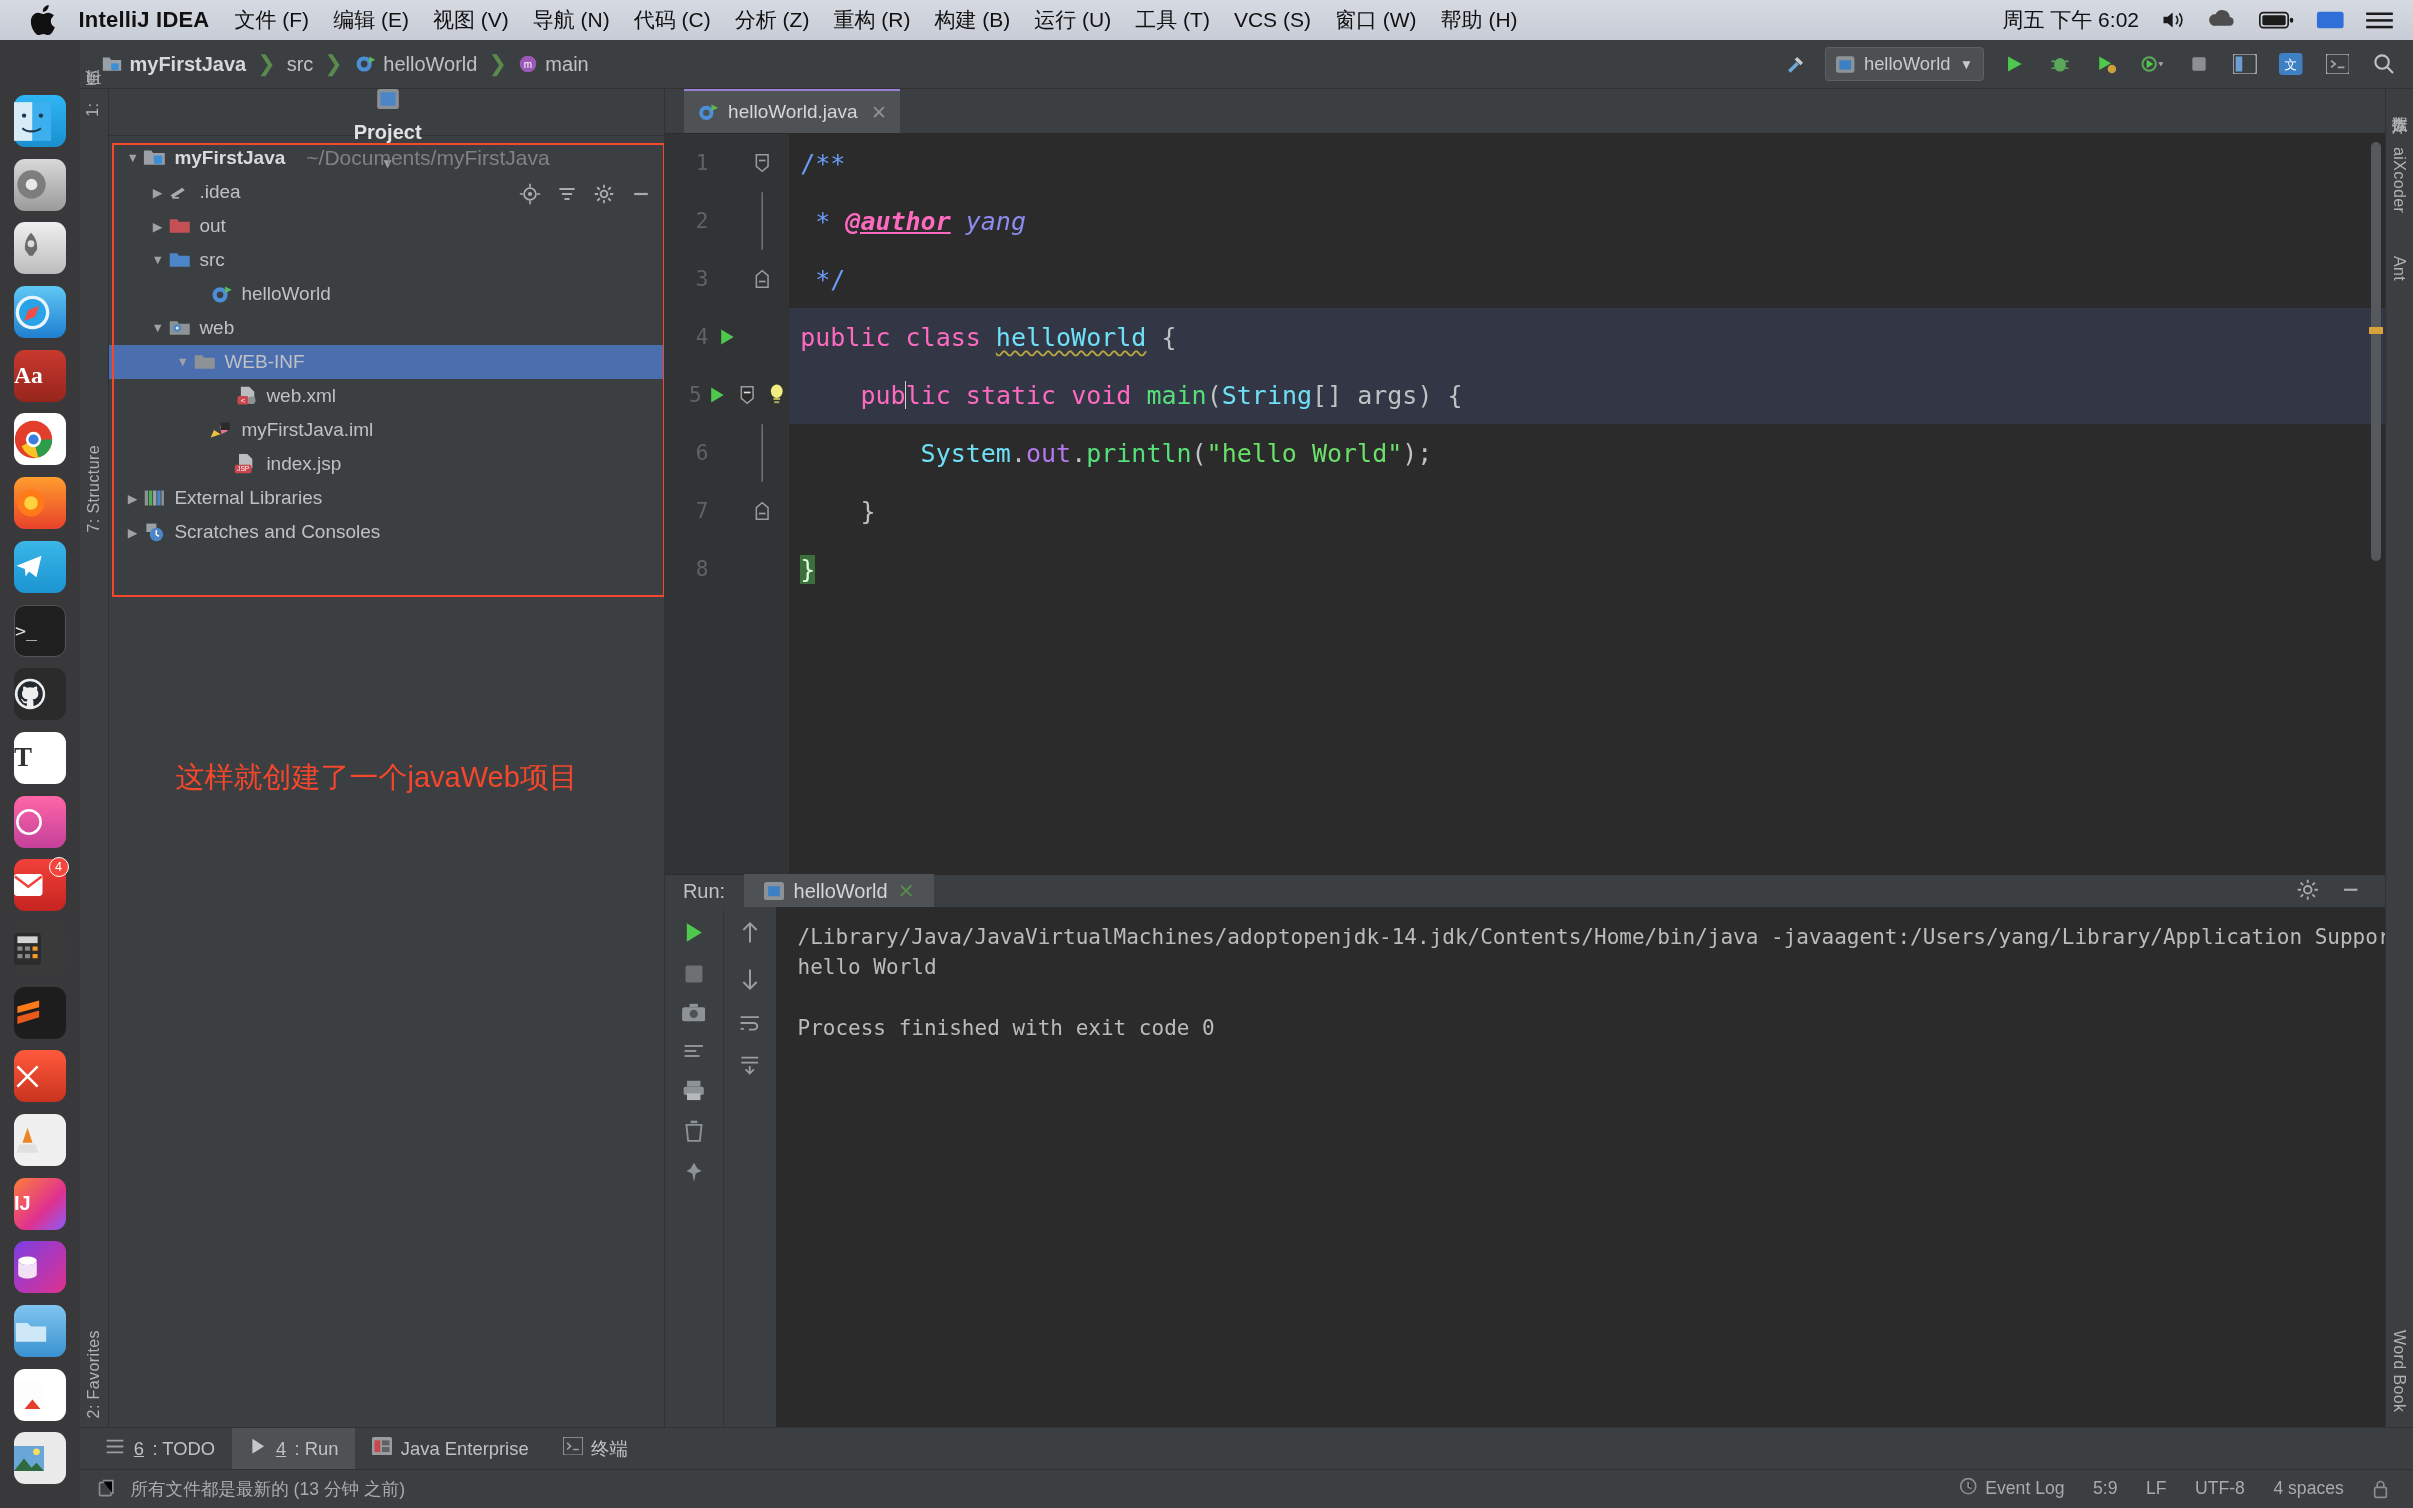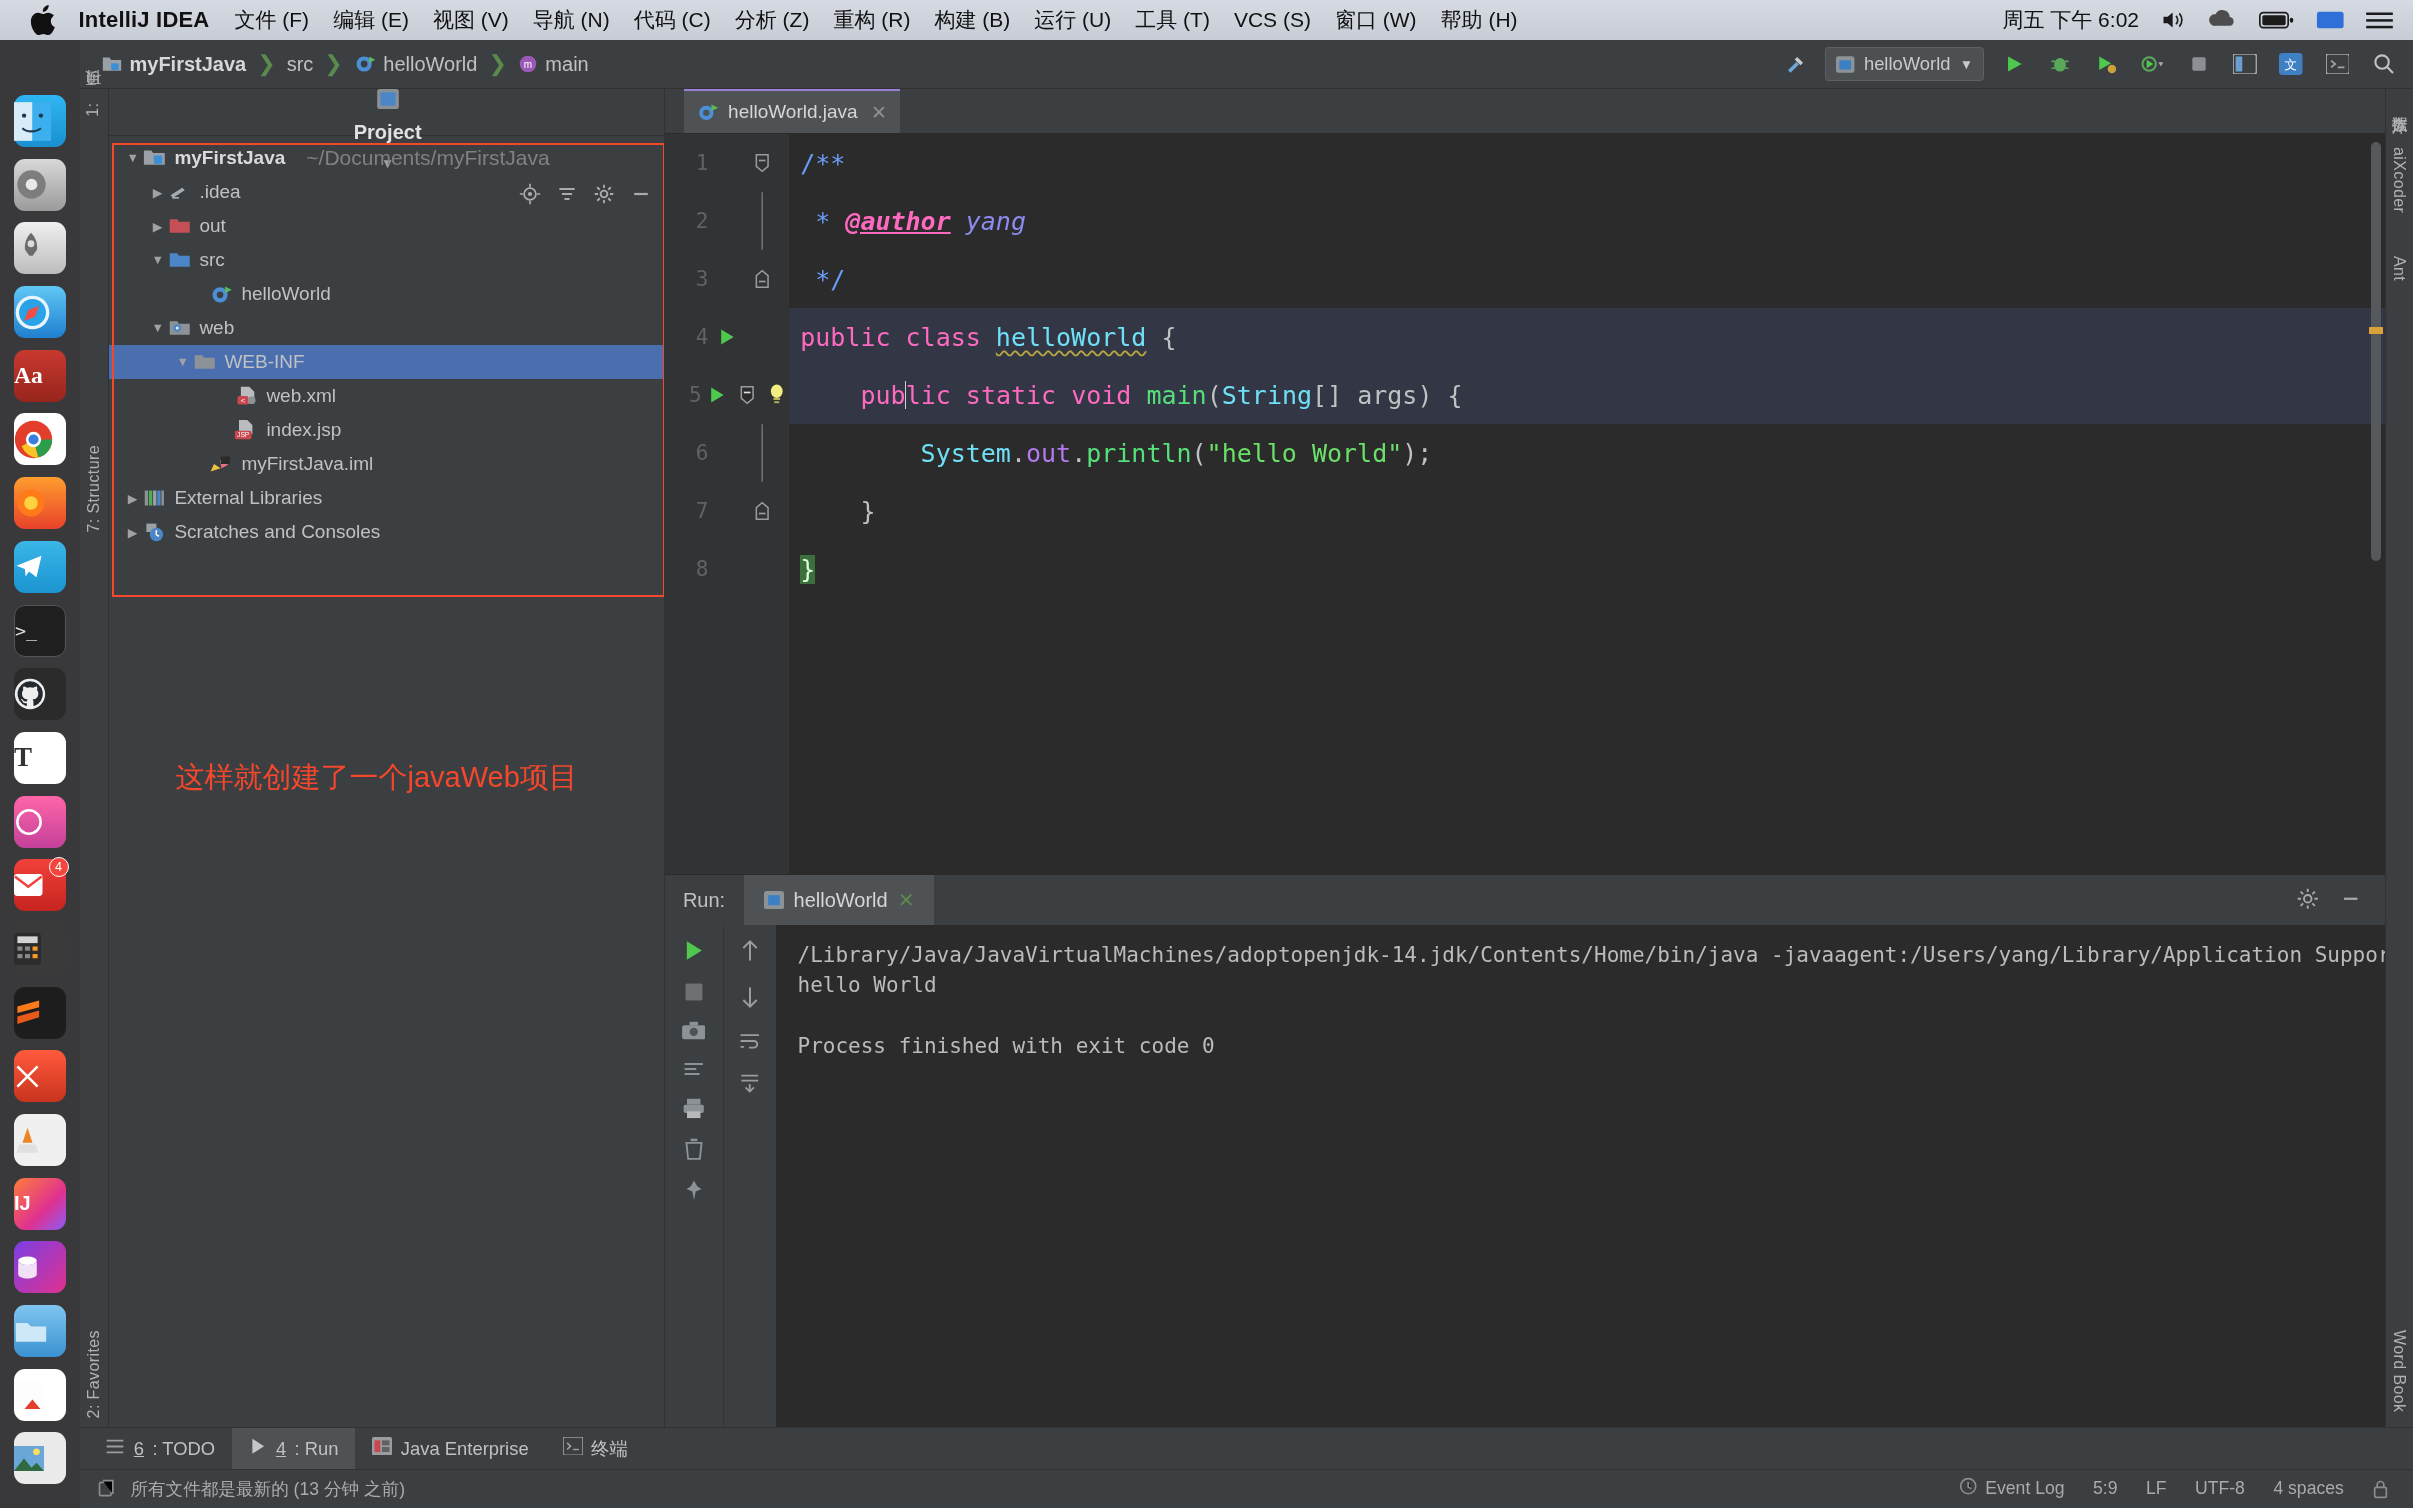--- a/index.html
+++ b/index.html
@@ -138,21 +138,21 @@
   .pl { color: #bfc1c3; }
   .wavy { text-decoration: underline wavy #b5a642; text-decoration-thickness: 1.7px; text-underline-offset: 4.2px;}
   .caret { display:inline-block; width:1.7px; height:28.5px; background:#d0d0d0; vertical-align:-5.9px; margin:0 -0.8px;}
   .scrollbar { position: absolute; right: 3.4px; top: 8.4px; width: 10px; height: 419px;
                background: #55595b; border-radius: 5px; }
   .rmark { position: absolute; right: 1.7px; width: 13.4px; height: 6.7px; background: #d8a13a; }
 
   
   .runpanel { height: 553px; background: #3c3f41; display: flex; flex-direction: column;
               border-top: 0.8px solid #2b2b2b; }
-  .runhead { height: 50px; display: flex; align-items: center; padding-left: 18.4px; gap: 0; }
+  .runhead { height: 32px; display: flex; align-items: center; padding-left: 18.4px; gap: 0; }
   .runhead .rl { color: #bfc1c3; font-size: 20px; margin-right: 18.4px;}
   .runtab { display: flex; align-items: center; gap: 10px; background: #4e5254; height: 50px;
             padding: 0 20px; color: #d4d6d8; font-size: 20px; }
   .runtab .x { color: #5a8a4e; font-size: 20px; }
   .runhead .rr { margin-left: auto; display: flex; gap: 20px; padding-right: 22px; align-items: center;}
   .runbody { flex: 1; display: flex; min-height: 0; }
   .runtools { width: 59px; background: #3c3f41; display: flex; flex-direction: column;
               align-items: center; gap: 15px; padding-top: 13.4px; border-right:0.8px solid #34363a;}
   .runtools2 { width: 52px; background: #3c3f41; display: flex; flex-direction: column;
                align-items: center; gap: 18.4px; padding-top: 13.4px; }
@@ -619,42 +619,42 @@
               <svg width="23.5" height="22" viewBox="0 0 28 26" style="font-size:23px">
                   <path fill="#b9bdc0" d="M7 2h10l6 6v14H7z"></path>
                   <rect x="3" y="13" width="13" height="10" rx="2" fill="#c9474d"></rect>
                   <text x="9.5" y="21" font-size="9" fill="#fff" text-anchor="middle" font-family="Liberation Sans">&lt;</text>
                   <circle cx="20" cy="18" r="4.5" fill="#8d9296"></circle>
                 </svg>
             </span>
             <span class="rlabel">web.xml</span>
           </div>
 
+          <div class="row" style="padding-left:82px;">
+            <span class="arrow empty">▶</span>
+            <span class="ricon">
+              <svg width="25" height="22" viewBox="0 0 30 26">
+                  <path fill="#f0c040" d="M2 22l4-9 8 5z"></path>
+                  <path fill="#e8728a" d="M13 8l10 6-8 4z"></path>
+                  <rect x="14" y="4" width="11" height="9" fill="#2b2b2b"></rect>
+                </svg>
+            </span>
+            <span class="rlabel">myFirstJava.iml</span>
+          </div>
+
           <div class="row" style="padding-left:107px;">
             <span class="arrow empty">▶</span>
             <span class="ricon">
               <svg width="25" height="22" viewBox="0 0 30 26" style="font-size:23px">
                   <path fill="#b9bdc0" d="M6 1h10l6 6v11H6z"></path>
                   <rect x="1" y="14" width="20" height="10" rx="2" fill="#c9474d"></rect>
                   <text x="11" y="22" font-size="8" fill="#fff" text-anchor="middle" font-family="Liberation Sans">JSP</text>
                 </svg>
             </span>
             <span class="rlabel">index.jsp</span>
-          </div>
-
-          <div class="row" style="padding-left:82px;">
-            <span class="arrow empty">▶</span>
-            <span class="ricon">
-              <svg width="25" height="22" viewBox="0 0 30 26">
-                  <path fill="#f0c040" d="M2 22l4-9 8 5z"></path>
-                  <path fill="#e8728a" d="M13 8l10 6-8 4z"></path>
-                  <rect x="14" y="4" width="11" height="9" fill="#2b2b2b"></rect>
-                </svg>
-            </span>
-            <span class="rlabel">myFirstJava.iml</span>
           </div>
 
           <div class="row" style="padding-left:15px;">
             <span class="arrow">▶</span>
             <span class="ricon">
               <svg width="23.5" height="20" viewBox="0 0 28 24">
                   <rect x="2" y="3" width="4" height="18" fill="#8d9296"></rect>
                   <rect x="7" y="3" width="4" height="18" fill="#4fae4f"></rect>
                   <rect x="12" y="3" width="4" height="18" fill="#9aa0a6"></rect>
                   <rect x="17" y="3" width="4" height="18" fill="#4a86c8"></rect>

